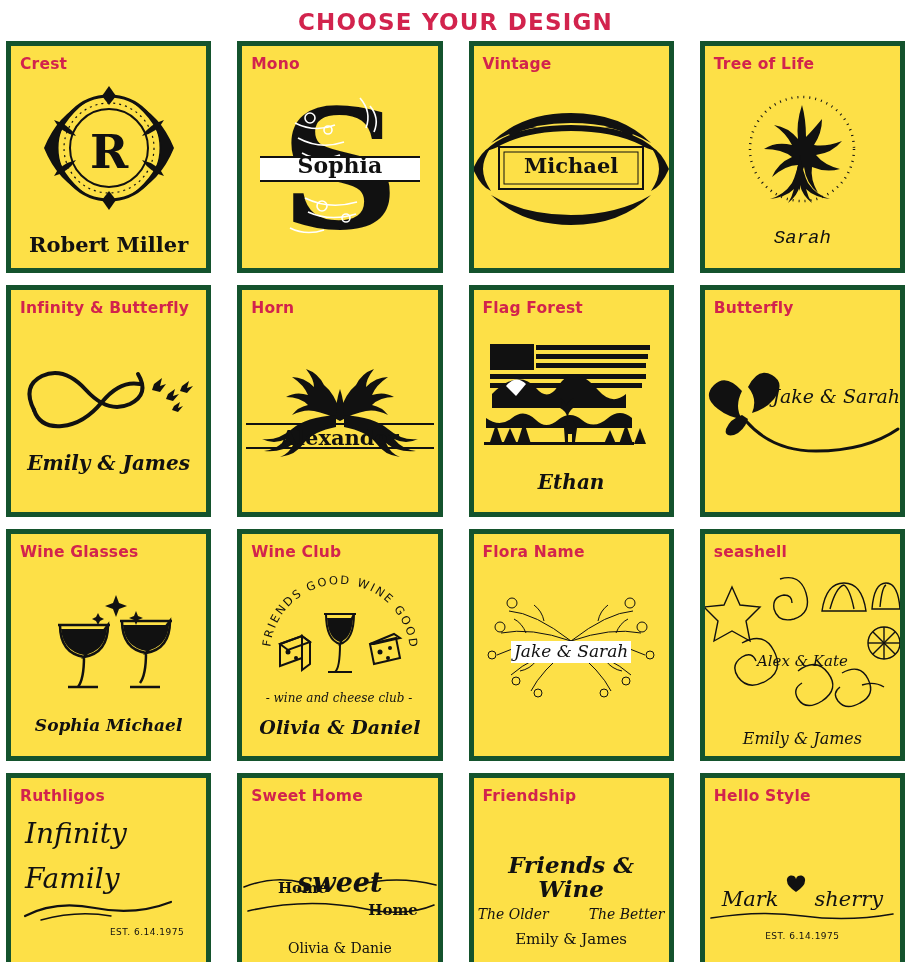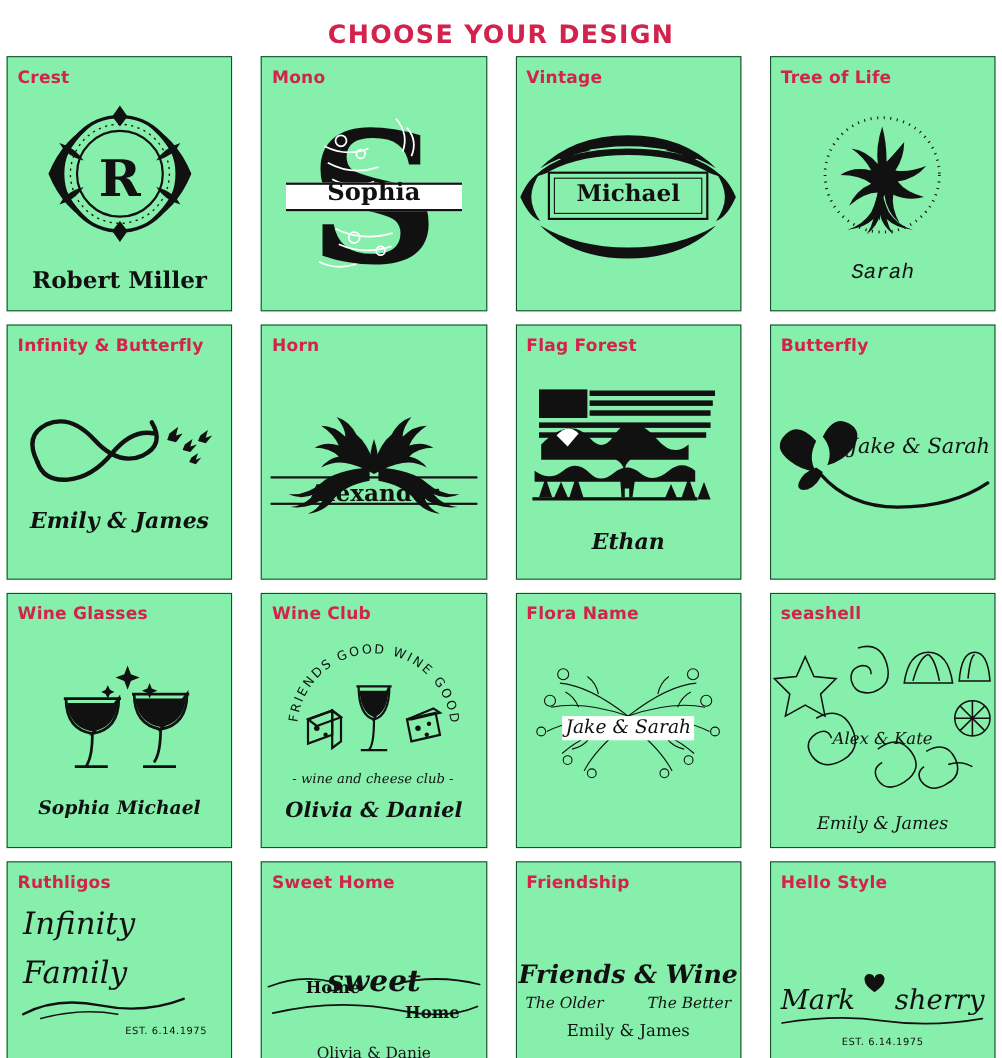--- a/index.html
+++ b/index.html
@@ -15,36 +15,36 @@
     background: #ffffff;
     overflow: hidden;
   }
   .page-title {
     text-align: center;
     color: #d2234d;
     font-family: "DejaVu Sans", sans-serif;
     font-weight: 700;
     font-size: 23px;
     letter-spacing: 1.2px;
-    padding-top: 19px;
+    padding-top: 9px;
     padding-bottom: 6px;
     margin: 0;
   }
   .grid {
     display: grid;
     grid-template-columns: repeat(4, 1fr);
     grid-template-rows: repeat(4, 232px);
     column-gap: 26px;
     row-gap: 12px;
     padding: 0 6px;
   }
   .cell {
     position: relative;
-    background: #86efac;
-    border: 1px solid #14532d;
+    background: #fde047;
+    border: 5px solid #14532d;
     overflow: hidden;
   }
   .cell-label {
     position: absolute;
     top: 9px; left: 9px;
     color: #d2234d;
     font-family: "DejaVu Sans", sans-serif;
     font-weight: 700;
     font-size: 15.5px;
     letter-spacing: .2px;
@@ -81,21 +81,21 @@
   .n-flora { font-family: "DejaVu Serif", serif; font-style: italic; font-size: 17px; }
   .n-seashell { font-family: "DejaVu Serif", serif; font-style: italic; font-size: 15px; margin-top: 27px; }
   .n-seashell2 { font-family: "DejaVu Serif", serif; font-style: italic; font-size: 16px; margin-top: 6px; }
   .n-script { font-family: "DejaVu Serif", serif; font-style: italic; font-size: 28px; line-height: 1.25; }
   .n-sweet-side { font-family: "DejaVu Serif", serif; font-weight: 700; font-size: 15px; }
   .n-sweet-mid { font-family: "DejaVu Serif", serif; font-style: italic; font-weight: 700; font-size: 27px; }
   .n-sweet-sub { font-family: "DejaVu Serif", serif; font-size: 14px; margin-top: 8px; }
   .n-friend-title { font-family: "DejaVu Serif", serif; font-weight: 700; font-style: italic; font-size: 23px; text-align: center; }
   .n-friend-mid { font-family: "DejaVu Serif", serif; font-style: italic; font-size: 14px; margin-top: 6px; }
   .n-friend-sub { font-family: "DejaVu Serif", serif; font-size: 15px; margin-top: 10px; }
-  .n-hello { font-family: "DejaVu Serif", serif; font-style: italic; font-size: 25px; margin-top: 29px; }
+  .n-hello { font-family: "DejaVu Serif", serif; font-style: italic; font-size: 21px; margin-top: 29px; }
   .est { font-family: "DejaVu Sans", sans-serif; font-size: 9px; letter-spacing: .5px; margin-top: 6px; }
   .row-inline { display: flex; align-items: center; justify-content: center; gap: 6px; }
   .wineclub-sub { font-family: "DejaVu Serif", serif; font-style: italic; font-size: 12px; }
 </style>
 </head>
 <body>
 
 <div id="page">
 
   <h1 class="page-title">CHOOSE YOUR DESIGN</h1>

